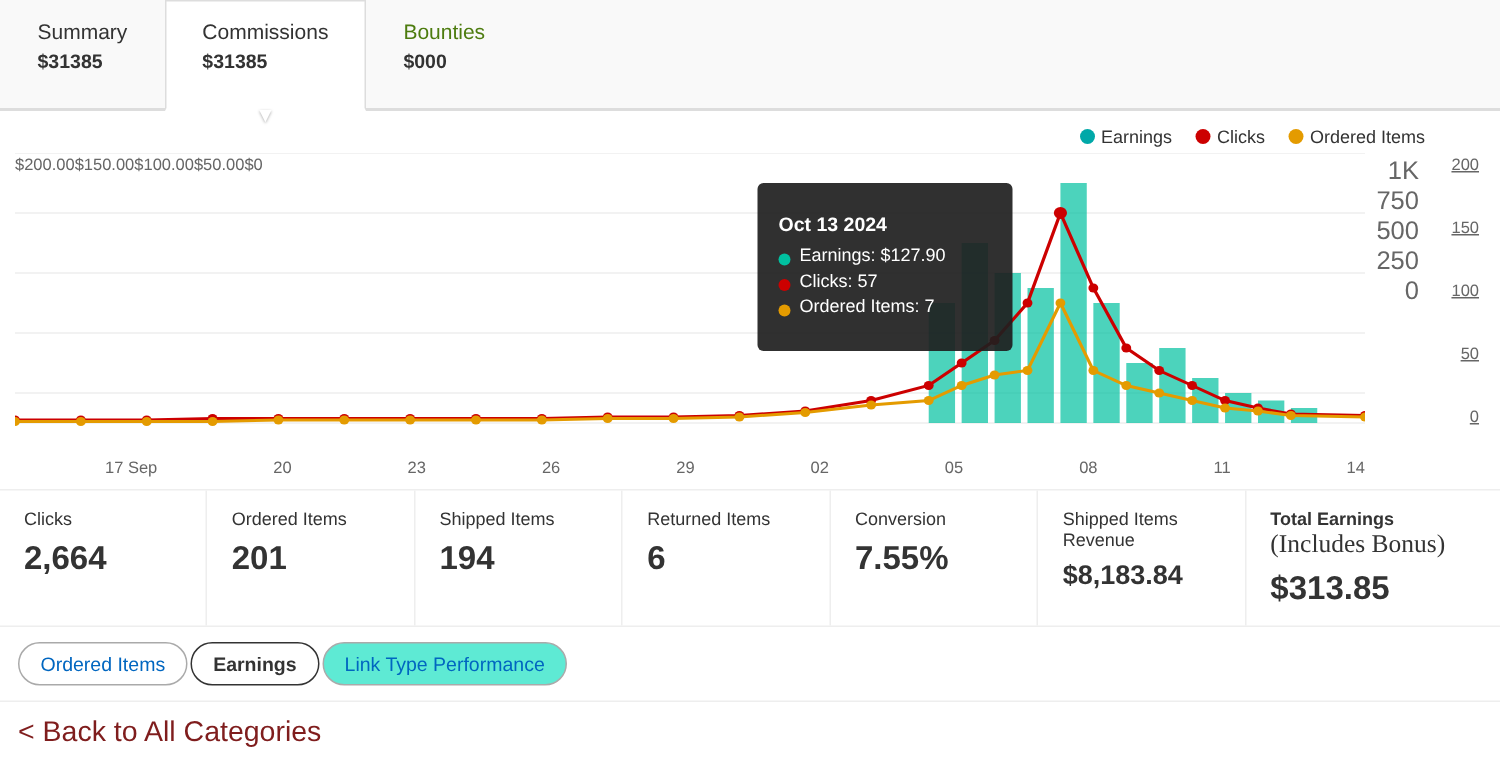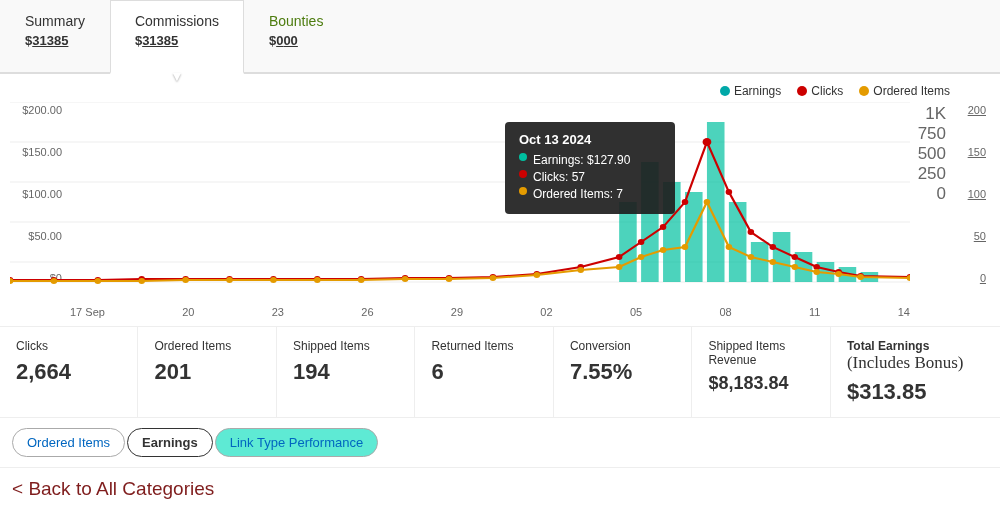--- a/index.html
+++ b/index.html
@@ -4,52 +4,52 @@
   <style>
     * { box-sizing: border-box; margin: 0; padding: 0; }
     body { font-family: Arial, sans-serif; background: #fff; font-size: 13px; color: #333; width: 1000px; }
 
     
     .top-tabs { display: flex; border-bottom: 2px solid #ddd; background: #f9f9f9; }
     .top-tab { padding: 12px 24px; cursor: pointer; font-size: 14px; border: 1px solid transparent; position: relative; }
     .top-tab.active { background: #fff; border: 1px solid #ddd; border-bottom: 2px solid #fff; margin-bottom: -2px; font-weight: normal; }
     .top-tab .amount { font-size: 22px; font-weight: bold; display: block; margin-top: 4px; }
     .top-tab .amount sup { font-size: 13px; vertical-align: super; }
-    .top-tab .amount span { font-size: 13px; vertical-align: super; text-decoration: underline; }
+    .top-tab .amount span { font-size: 13px; vertical-align: super; }
     .top-tab.active::after { content: '▼'; position: absolute; bottom: -12px; left: 50%; transform: translateX(-50%); color: #fff; font-size: 14px; text-shadow: 0 1px 2px #aaa; }
     .top-tab a { color: #4d7c0f; text-decoration: none; font-size: 14px; }
 
     
     .chart-area { padding: 10px 10px 0 10px; position: relative; border-bottom: 1px solid #eee; }
 
     
     .legend { display: flex; justify-content: flex-end; gap: 16px; font-size: 12px; margin-bottom: 4px; padding-right: 40px; }
     .legend-item { display: flex; align-items: center; gap: 4px; }
     .legend-dot { width: 10px; height: 10px; border-radius: 50%; }
 
     
     .tooltip-box {
       position: absolute;
       top: 20px;
       left: 55%;
       background: rgba(30,30,30,0.92);
       color: #fff;
       border-radius: 4px;
-      padding: 10px 14px;
+      padding: 20px 14px;
       font-size: 12px;
       pointer-events: none;
       z-index: 10;
       min-width: 170px;
     }
     .tooltip-box .tooltip-title { font-weight: bold; font-size: 13px; margin-bottom: 6px; }
-    .tooltip-row { display: flex; align-items: flex-start; gap: 6px; margin: 3px 0; }
+    .tooltip-row { display: flex; align-items: flex-end; gap: 6px; margin: 3px 0; }
     .tooltip-dot { width: 8px; height: 8px; border-radius: 50%; flex-shrink: 0; }
 
     
-    .y-axis-left { position: absolute; left: 0; top: 0; height: 100%; display: flex; flex-direction: column; justify-content: space-between; font-size: 11px; color: #666; padding: 2px 4px 18px 0; width: 56px; text-align: right; }
+    .y-axis-left { position: absolute; left: 0; top: 0; height: 100%; display: flex; flex-direction: row; justify-content: space-between; font-size: 11px; color: #666; padding: 2px 4px 18px 0; width: 56px; }
 
     
     .x-axis { display: flex; justify-content: space-between; padding: 4px 0 8px 60px; font-size: 11px; color: #666; padding-right: 80px; }
 
     
     .stats-row { display: flex; border-bottom: 1px solid #eee; }
     .stat-cell { flex: 1; padding: 12px 16px; border-right: 1px solid #eee; }
     .stat-cell:last-child { border-right: none; flex: 1.3; }
     .stat-label { font-size: 12px; color: #333; margin-bottom: 6px; }
     .stat-value { font-size: 22px; font-weight: bold; color: #333; }

